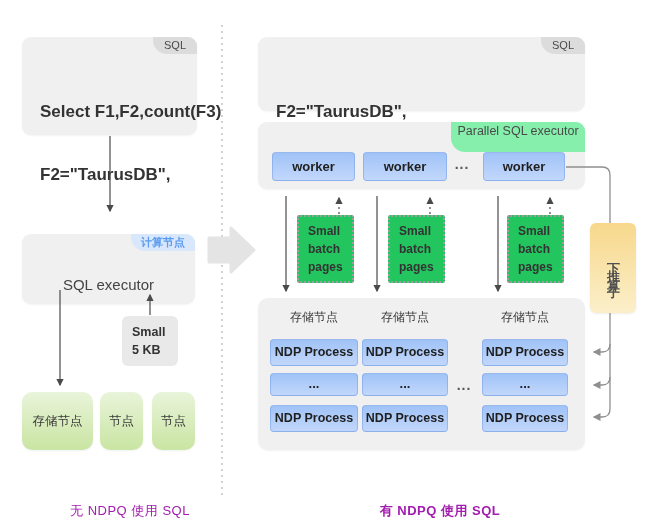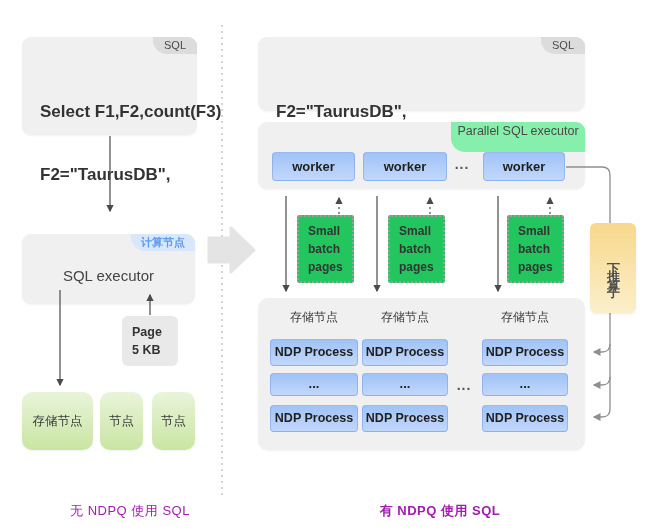--- a/index.html
+++ b/index.html
@@ -62,26 +62,26 @@
   <div class="abs graybox z1" style="left:22px;top:37px;width:175px;height:98px;">
     <div class="tab" style="width:44px;">SQL</div>
     <div class="code" style="position:absolute;left:18px;top:22px;">
       <div>Select F1,F2,count(F3)</div>
       <div>F2="TaurusDB",</div>
     </div>
   </div>
 
   <div class="abs graybox z1" style="left:22px;top:218px;width:173px;height:70px;margin-top:16px;">
     <div class="tab tab-blue" style="width:64px;">计算节点</div>
-    <div style="position:absolute;left:0;top:6px;width:100%;height:100%;display:flex;align-items:center;justify-content:center;font-size:15px;color:#444;">SQL executor</div>
+    <div style="position:absolute;left:0;top:15px;width:100%;height:100%;display:flex;align-items:center;justify-content:center;font-size:15px;color:#444;">SQL executor</div>
   </div>
 
   <div class="abs z1" style="left:122px;top:316px;width:56px;height:50px;background:#e9e9e9;border-radius:6px;padding:0;box-sizing:border-box;">
     <div style="padding:7px 0 0 10px;font-size:12.5px;line-height:18px;font-weight:600;color:#333;">
-      <div>Page</div>
+      <div>Small</div>
       <div>5 KB</div>
     </div>
   </div>
 
   <div class="greenbox z1" style="left:22px;width:71px;">存储节点</div>
   <div class="greenbox z1" style="left:100px;width:43px;">节点</div>
   <div class="greenbox z1" style="left:152px;width:43px;">节点</div>
 
   <div class="caption" style="left:50px;width:160px;">无 NDPQ 使用 SQL</div>
 

